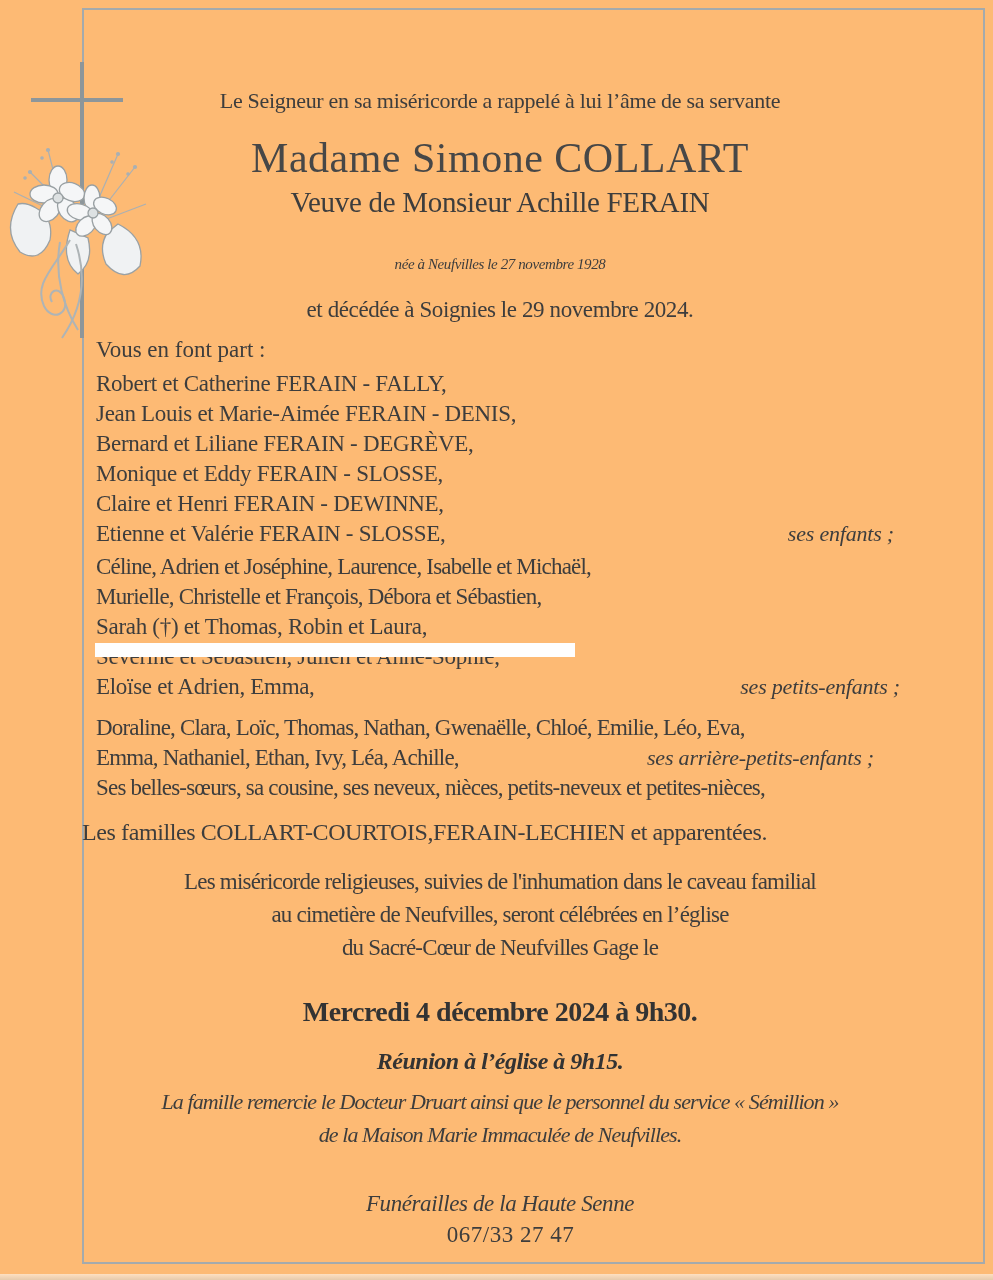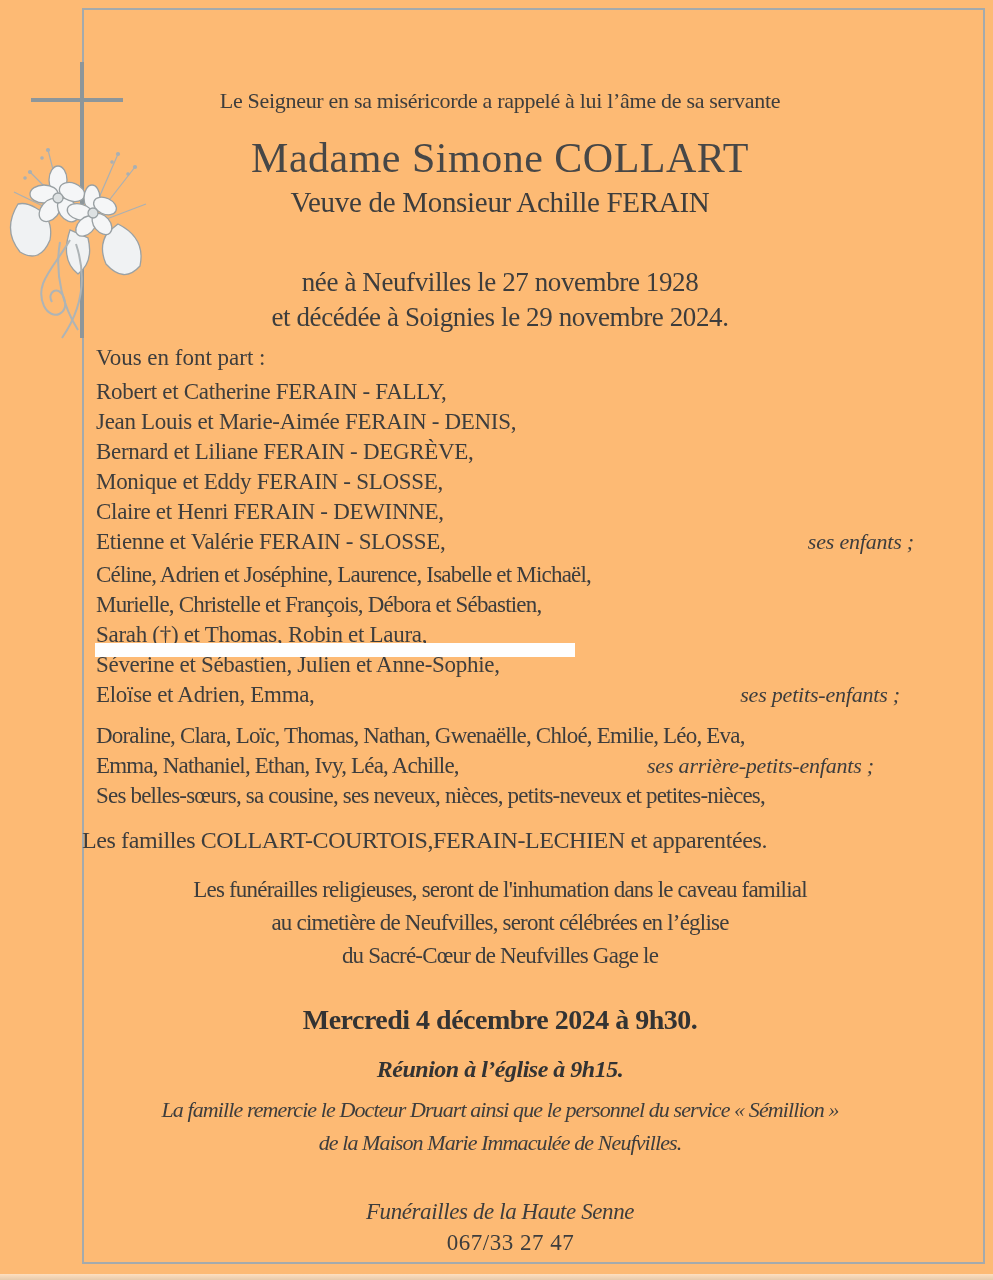--- a/index.html
+++ b/index.html
@@ -13,31 +13,31 @@
     border:2px solid #a4aaac; box-sizing:border-box;
   }
   .cross-v { position:absolute; left:80px; top:62px; width:4px; height:276px; background:#8d969a; }
   .cross-h { position:absolute; left:31px; top:98px; width:92px; height:4px; background:#8d969a; }
   .bouquet { position:absolute; left:0px; top:112px; width:160px; height:235px; }
   .content { position:absolute; left:82px; top:0; width:836px; }
   .center { text-align:center; }
   .intro { margin-top:88px; font-size:22px; line-height:26px; letter-spacing:-0.3px; }
   .name  { margin-top:23px; font-size:42px; line-height:42px; color:#474747; letter-spacing:0.5px;font-family:Liberation Serif, serif; }
   .relation { margin-top:8px; font-size:29px; line-height:31px; letter-spacing:-0.3px; }
-  .birth { margin-top:51px; font-size:27px; line-height:27px; letter-spacing:-0.4px; }
-  .death { margin-top:8px; font-size:27px; line-height:27px; letter-spacing:-0.4px; }
+  .birth { margin-top:33px; font-size:15px; line-height:27px; letter-spacing:-0.4px;font-style:italic; }
+  .death { margin-top:18px; font-size:23px; line-height:27px; letter-spacing:-0.4px; }
   .lead  { margin-top:13px; padding-left:14px; font-size:23px; line-height:27px; }
   .rows  { margin-top:6px; padding-left:14px; }
   .row   { position:relative; height:30px; line-height:30px; font-size:23px;
            letter-spacing:-0.3px; white-space:nowrap; }
   .row.tight { letter-spacing:-0.8px; }
   .row.g1 { margin-top:3px; }
   .row.g2 { margin-top:11px; }
   .rel-label { position:absolute; top:0; font-style:italic; font-size:22px; letter-spacing:-0.2px; }
-  .lbl-enfants { right:4px; }
+  .lbl-enfants { right:24px; }
   .lbl-petits  { right:18px; }
   .lbl-arriere { right:44px; }
   .families { margin-top:15px; font-size:24px; line-height:28px; letter-spacing:-0.4px; }
   .ceremony { margin-top:19px; font-size:23px; line-height:33px; letter-spacing:-0.8px; }
   .date     { margin-top:30px; font-size:28px; line-height:36px; font-weight:bold; letter-spacing:-0.5px; color:#333; }
   .meeting  { margin-top:16px; font-size:24px; line-height:30px; font-weight:bold; font-style:italic; letter-spacing:-0.5px; color:#333; }
   .thanks   { margin-top:9px; font-size:22px; line-height:33px; font-style:italic; letter-spacing:-0.9px; }
   .home     { margin-top:38px; font-size:23px; line-height:30px; font-style:italic; letter-spacing:-0.4px; }
   .phone    { margin-top:1px; font-size:23px; line-height:30px; letter-spacing:0.5px;padding-left:21px; }
   .scan-cut { position:absolute; left:95px; top:643px; width:480px; height:14px; background:#fefefe; }
@@ -132,21 +132,21 @@
       <div class="row tight">
         <span>Emma, Nathaniel, Ethan, Ivy, Léa, Achille,</span>
         <span class="rel-label lbl-arriere">ses arrière-petits-enfants ;</span>
       </div>
       <div class="row tight">Ses belles-sœurs, sa cousine, ses neveux, nièces, petits-neveux et petites-nièces,</div>
     </div>
 
     <div class="families">Les familles COLLART-COURTOIS,FERAIN-LECHIEN et apparentées.</div>
 
     <div class="ceremony center">
-      <div>Les funérailles religieuses, seront de l'inhumation dans le caveau familial</div>
+      <div>Les miséricorde religieuses, suivies de l'inhumation dans le caveau familial</div>
       <div>au cimetière de Neufvilles, seront célébrées en l’église</div>
       <div>du Sacré-Cœur de Neufvilles Gage le</div>
     </div>
 
     <div class="date center">Mercredi 4 décembre 2024 à 9h30.</div>
 
     <div class="meeting center">Réunion à l’église à 9h15.</div>
 
     <div class="thanks center">
       <div>La famille remercie le Docteur Druart ainsi que le personnel du service « Sémillion »</div>

